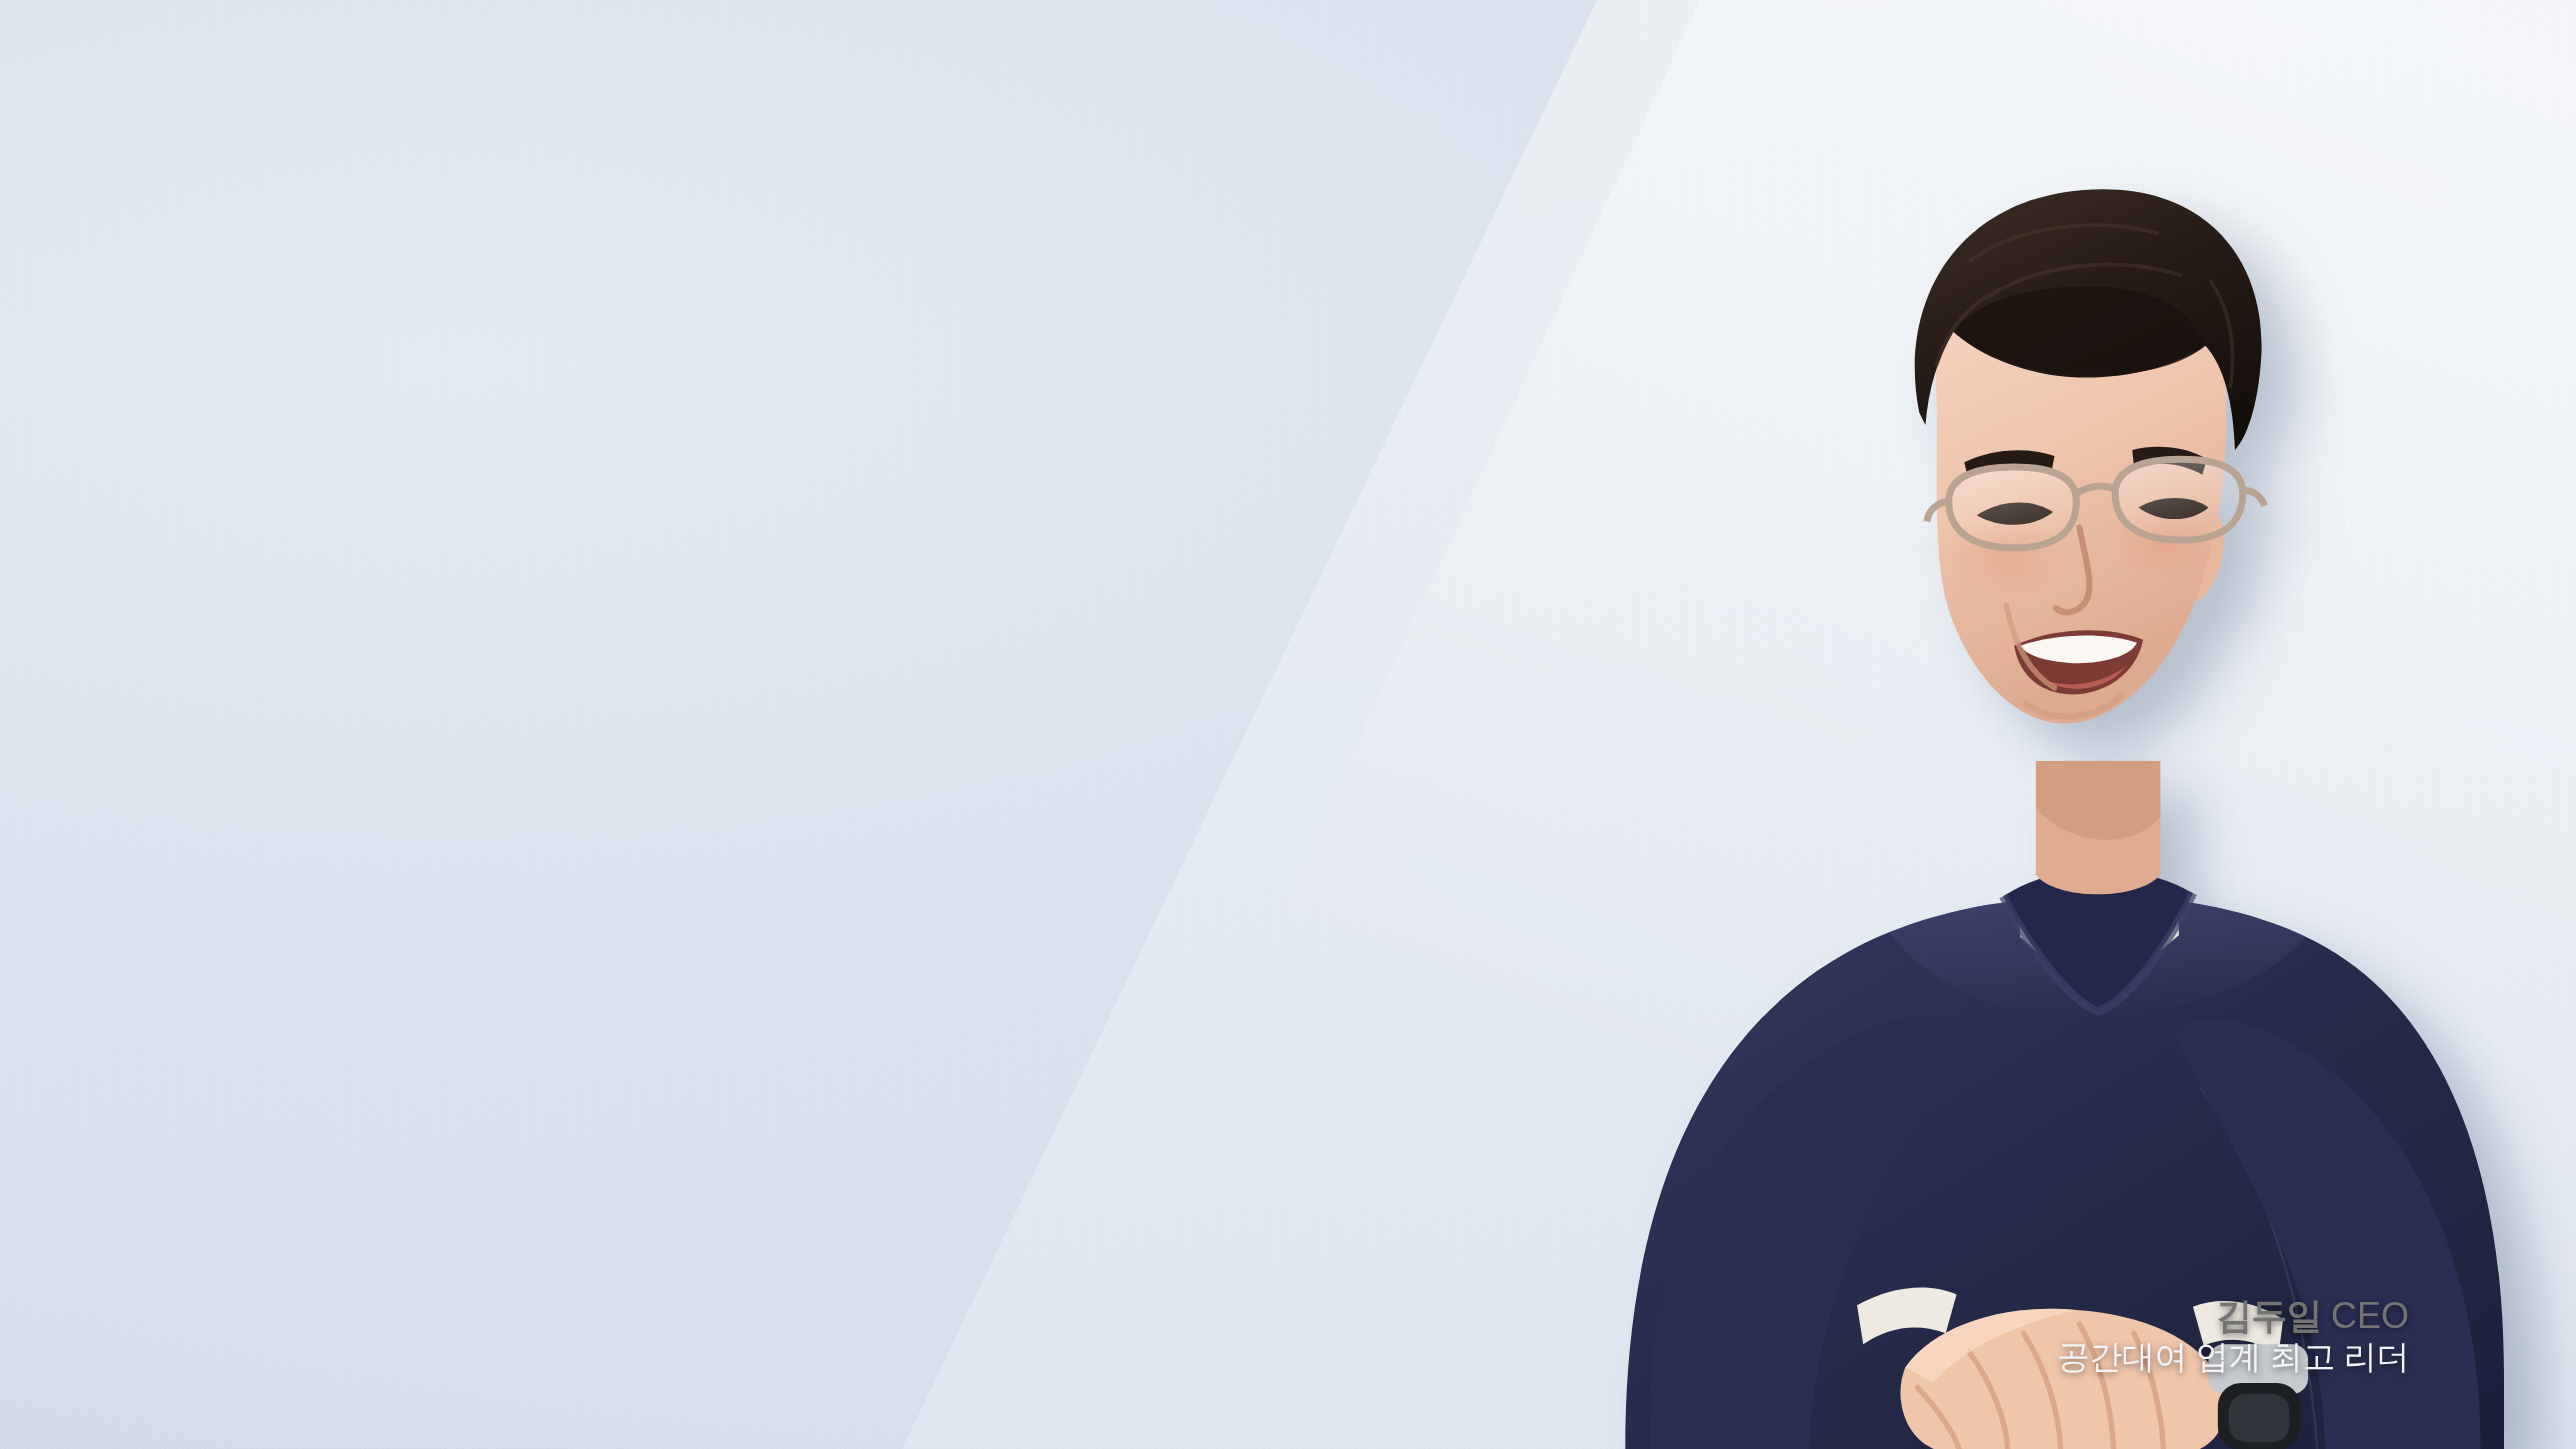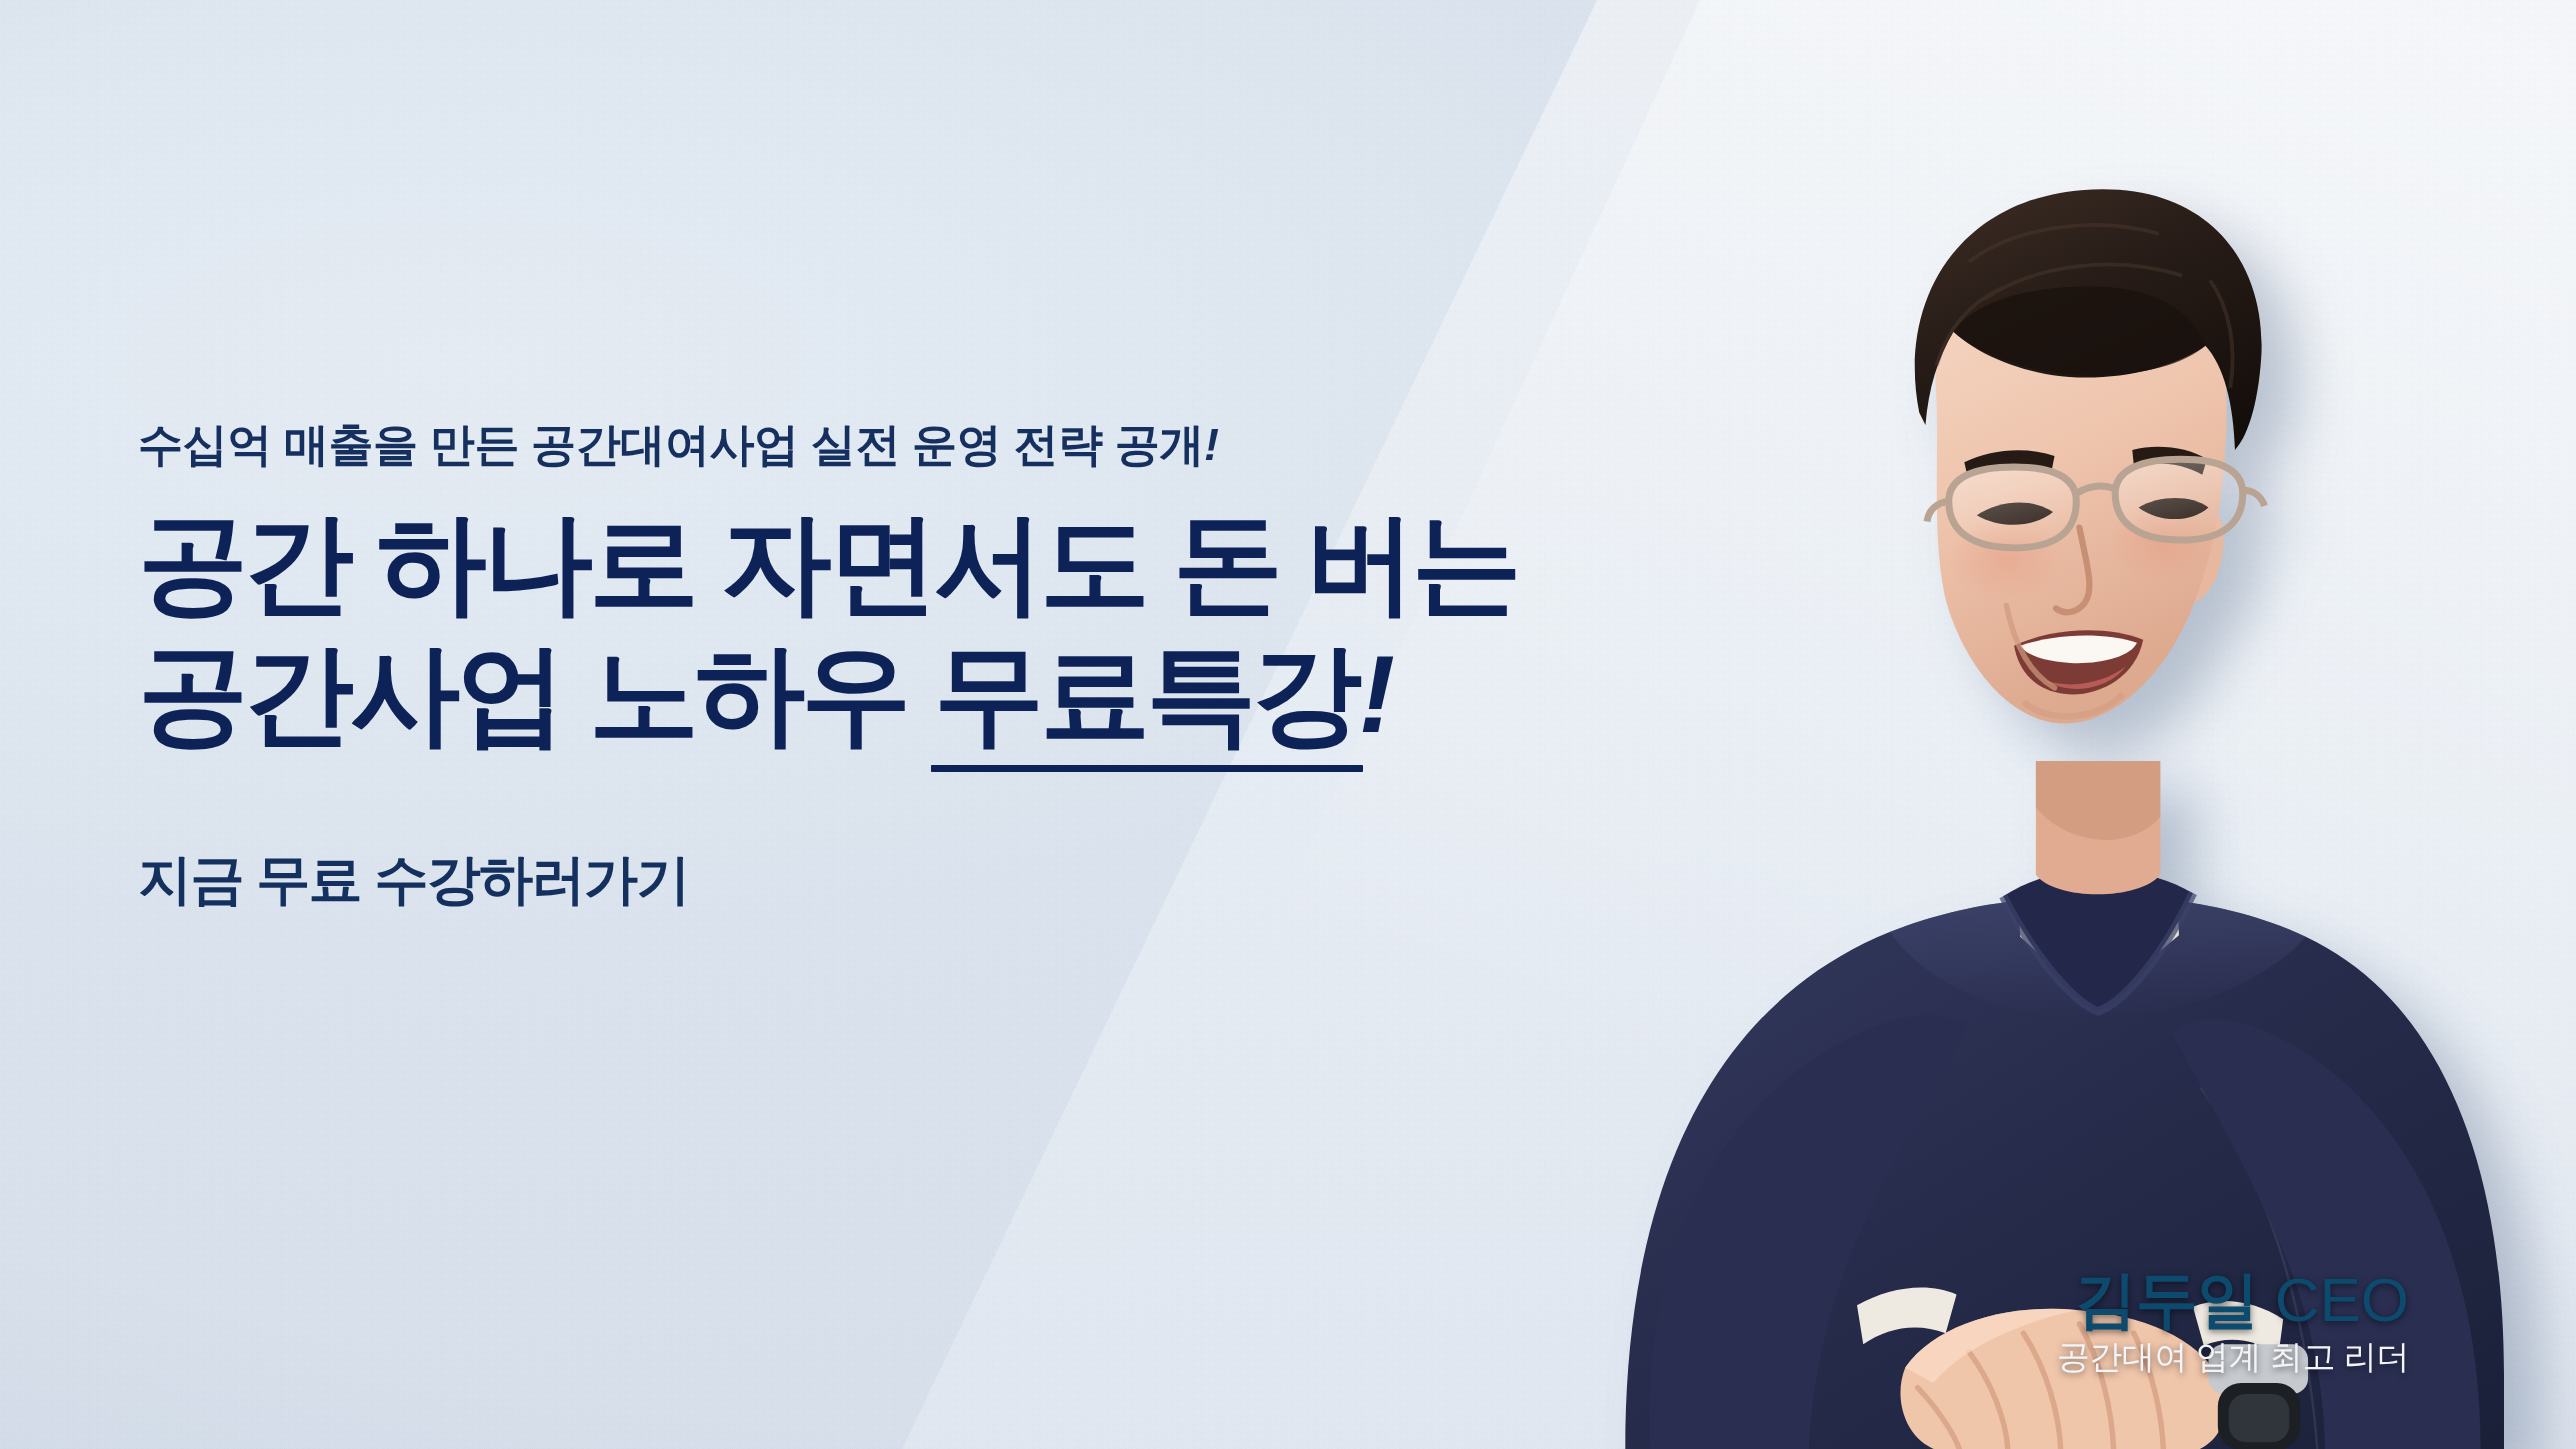--- a/index.html
+++ b/index.html
@@ -84,56 +84,41 @@
     filter:drop-shadow(36px 31px 26.4px rgba(60,84,120,.30));
   }
   .p-svg{position:absolute;left:0;top:0;width:1112px;height:1389px;}
 
   
   .caption{
     position:absolute;right:167px;bottom:73px;text-align:right;
     text-shadow:0 1.6px 7.8px rgba(0,0,0,.55);
   }
   .cap-name{
-    font-size:62px;line-height:1.14;color:#0c4a6e;letter-spacing:-0.8px;white-space:nowrap;
+    font-size:36px;line-height:1.14;color:#737373;letter-spacing:-0.8px;white-space:nowrap;
   }
   .cap-name .nm{font-weight:900;}
   .cap-name .role{font-weight:400;letter-spacing:0px;}
   .cap-sub{
     margin-top:2px;
     font-size:33px;line-height:1.18;font-weight:400;color:#f2f4f7;
     letter-spacing:-0.4px;white-space:nowrap;
   }
 </style>
 </head>
 <body>
 
 <div class="stage">
 
   <div class="bg-base"></div>
   <div class="bg-wedge"></div>
   <div class="bg-wedge2"></div>
   <div class="bg-texture"></div>
   <div class="bg-vig"></div>
 
-  <div class="copy">
-
-    <div class="eyebrow">
-      <span>수십억 매출을 만든 공간대여사업 실전 운영 전략 공개</span><span class="bang">!</span>
-    </div>
-
-    <div class="headline">
-      <span class="ln ln1">공간 하나로 자면서도 돈 버는</span>
-      <span class="ln ln2"><span>공간사업 노하우 </span><span class="hl-underline">무료특강</span><span class="bang">!</span></span>
-    </div>
-
-    <div class="cta">
-      <span>지금 무료 수강하러가기</span>
-    </div>
-  </div>
 
   <div class="portrait-wrap">
     <div class="portrait">
       <svg class="p-svg" viewBox="0 0 1430 1786" xmlns="http://www.w3.org/2000/svg">
         <defs>
           <linearGradient id="sweat" x1="0" y1="0" x2="1" y2="1">
             <stop offset="0%" stop-color="#343a5e"></stop>
             <stop offset="45%" stop-color="#272c4c"></stop>
             <stop offset="100%" stop-color="#1b2039"></stop>
           </linearGradient>

